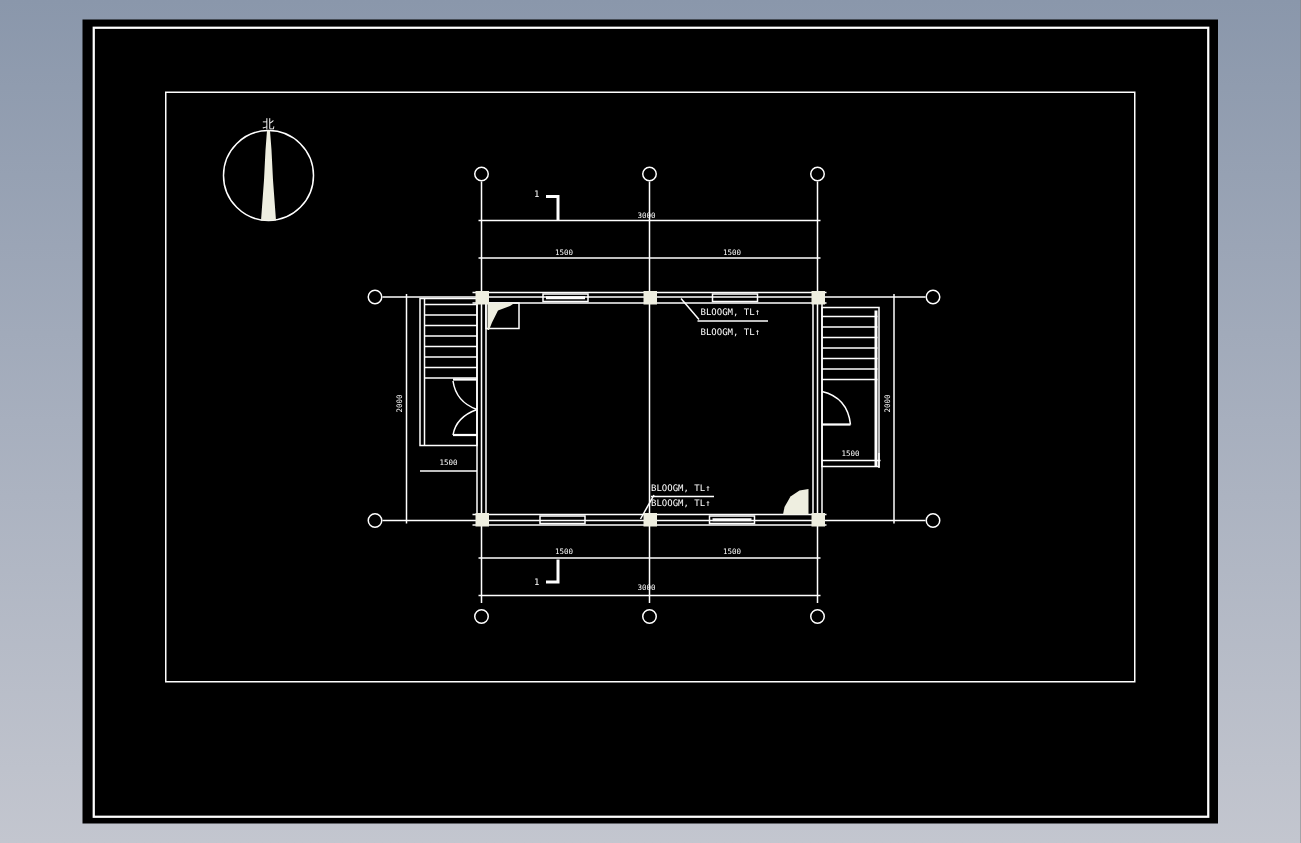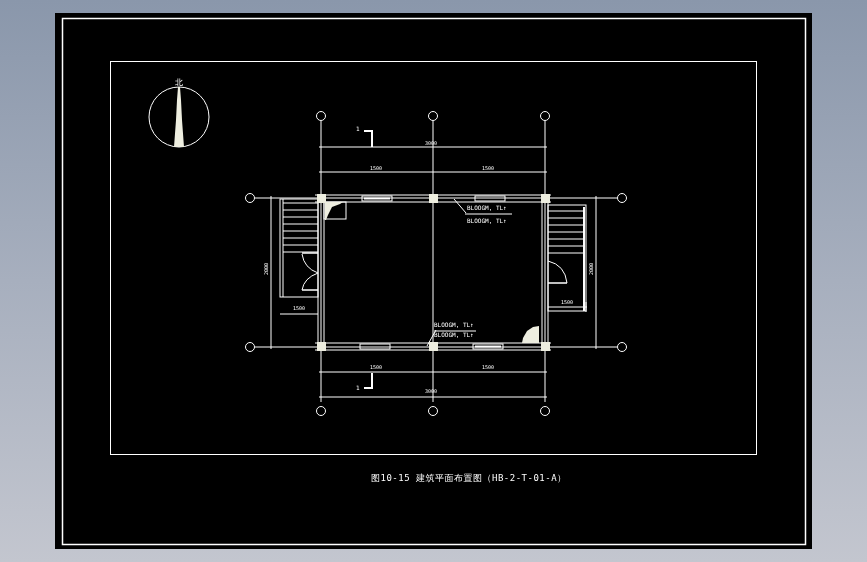--- a/index.html
+++ b/index.html
@@ -157,14 +157,13 @@
     </g>
 
     <g class="lbl" font-size="6">
       <text x="467" y="210">BLOOGM, TL↑</text>
       <text x="467" y="223">BLOOGM, TL↑</text>
       <text x="434" y="327">BLOOGM, TL↑</text>
       <text x="434" y="337">BLOOGM, TL↑</text>
     </g>
   </svg>
 
-  <div class="title-lbl">图10-15  建筑平面布置图（HB-2-T-01-A）</div>
 </div>
 
 </body></html>

